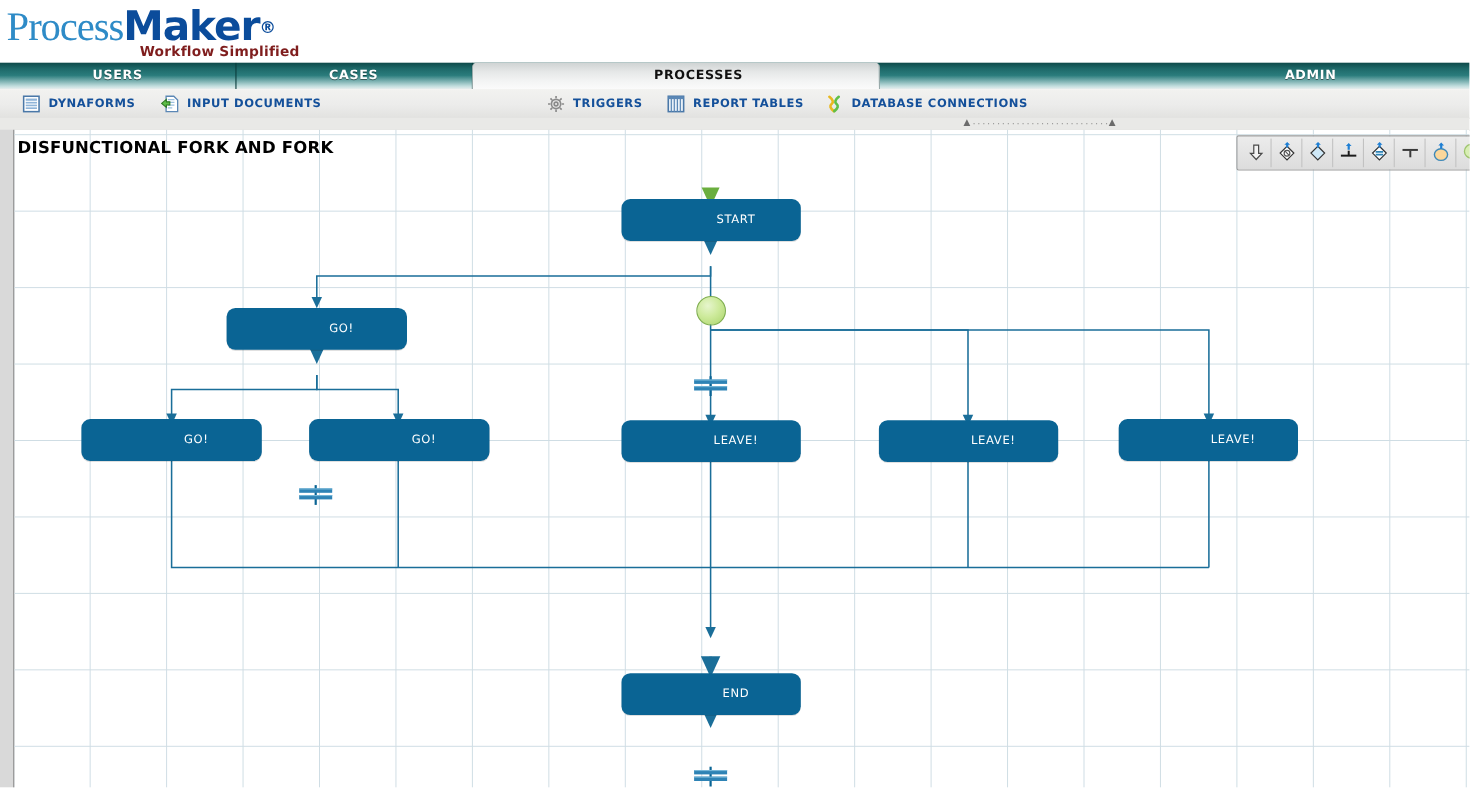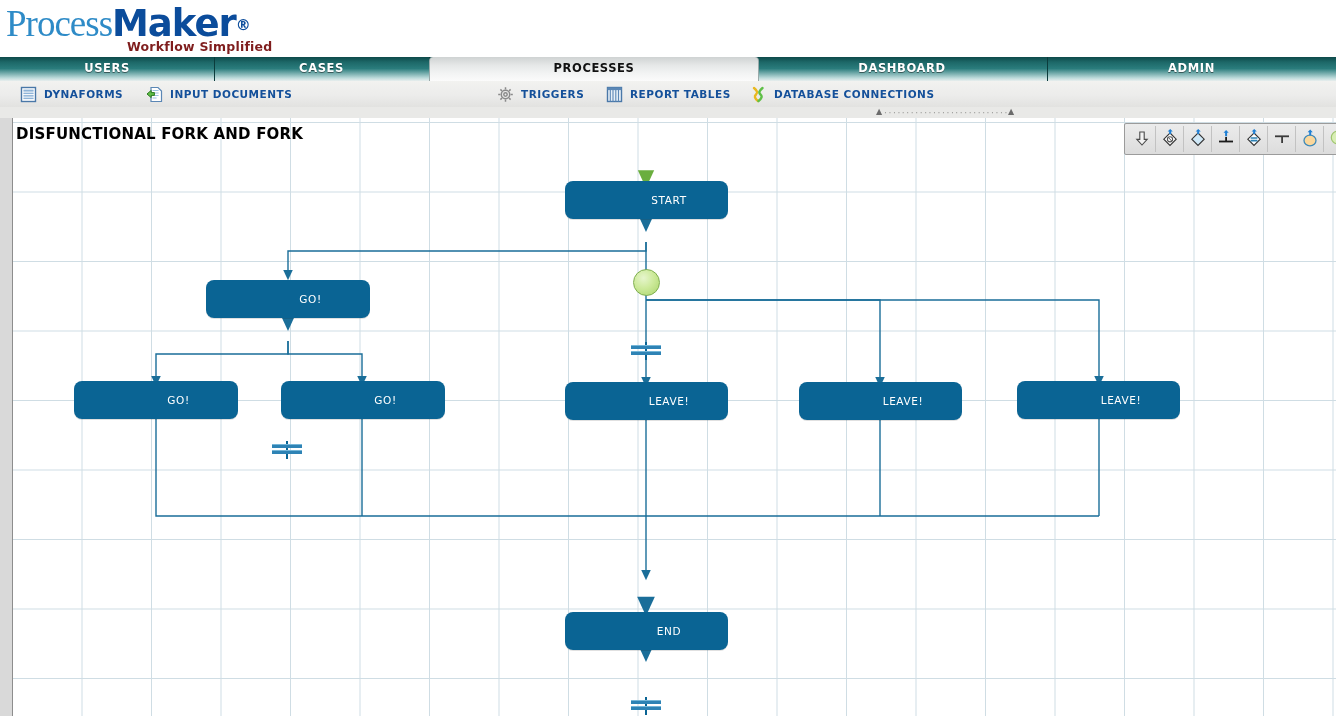--- a/index.html
+++ b/index.html
@@ -21,21 +21,21 @@
   
   .mainnav{position:absolute;left:0;top:57px;width:1336px;height:24px;
     background:linear-gradient(to bottom,#0e4a4a 0%,#1d6868 22%,#2a7c7c 48%,#bfdcdc 88%,#e8eeee 100%);
     overflow:hidden;}
   .navtab{position:absolute;top:0;height:24px;line-height:23px;text-align:center;
     font-size:11.5px;font-weight:700;letter-spacing:.6px;color:#ffffff;
     text-shadow:0 1px 0 rgba(0,0,0,.45);cursor:pointer;}
   .navtab.sel{
     background:linear-gradient(to bottom,#cfd3d3 0%,#e6e8e8 35%,#f3f4f4 70%,#fbfbfb 100%);
     color:#111;text-shadow:none;border-left:1px solid #9aa;border-right:1px solid #9aa;
-    border-top-left-radius:4px;border-top-right-radius:4px;}
+    border-top-left-radius:4px;border-top-right-radius:4px;padding-left:41px;}
   .navtab.sep{border-right:1px solid #0b3c3c;}
 
   
   .subnav{position:absolute;left:0;top:81px;width:1336px;height:26px;
     background:linear-gradient(to bottom,#f2f2f0 0%,#ececeb 55%,#e2e2e0 100%);
     border-bottom:1px solid #c9c9c6;}
   .subitem{position:absolute;top:0;height:26px;display:flex;align-items:center;cursor:pointer;}
   .subitem .lbl{font-size:10.5px;font-weight:700;color:#14509a;letter-spacing:.5px;white-space:nowrap;}
   .sicon{width:17px;height:17px;margin-right:7px;flex:0 0 auto;position:relative;}
 
@@ -89,21 +89,20 @@
     <div class="logo">
       <span class="l1">Process</span><span class="l2">Maker</span><span class="reg">®</span>
     </div>
     <div class="tagline">Workflow Simplified</div>
   </div>
 
   <div class="mainnav">
     <div class="navtab sep" style="left:0px;width:214px">USERS</div>
     <div class="navtab sep" style="left:214px;width:215px">CASES</div>
     <div class="navtab sel" style="left:429px;width:328px">PROCESSES</div>
-    <div class="navtab sep" style="left:757px;width:290px">DASHBOARD</div>
     <div class="navtab" style="left:1047px;width:289px">ADMIN</div>
   </div>
 
   <div class="subnav">
 
     <div class="subitem" style="left:20px">
       <span class="sicon">
         <svg width="17" height="17" viewBox="0 0 17 17">
           <rect x="1.5" y="1.5" width="14" height="14" fill="#ffffff" stroke="#4a78a8" stroke-width="1.4"></rect>
           <rect x="3.4" y="3.6" width="10.2" height="2" fill="#8fb4d8"></rect>

